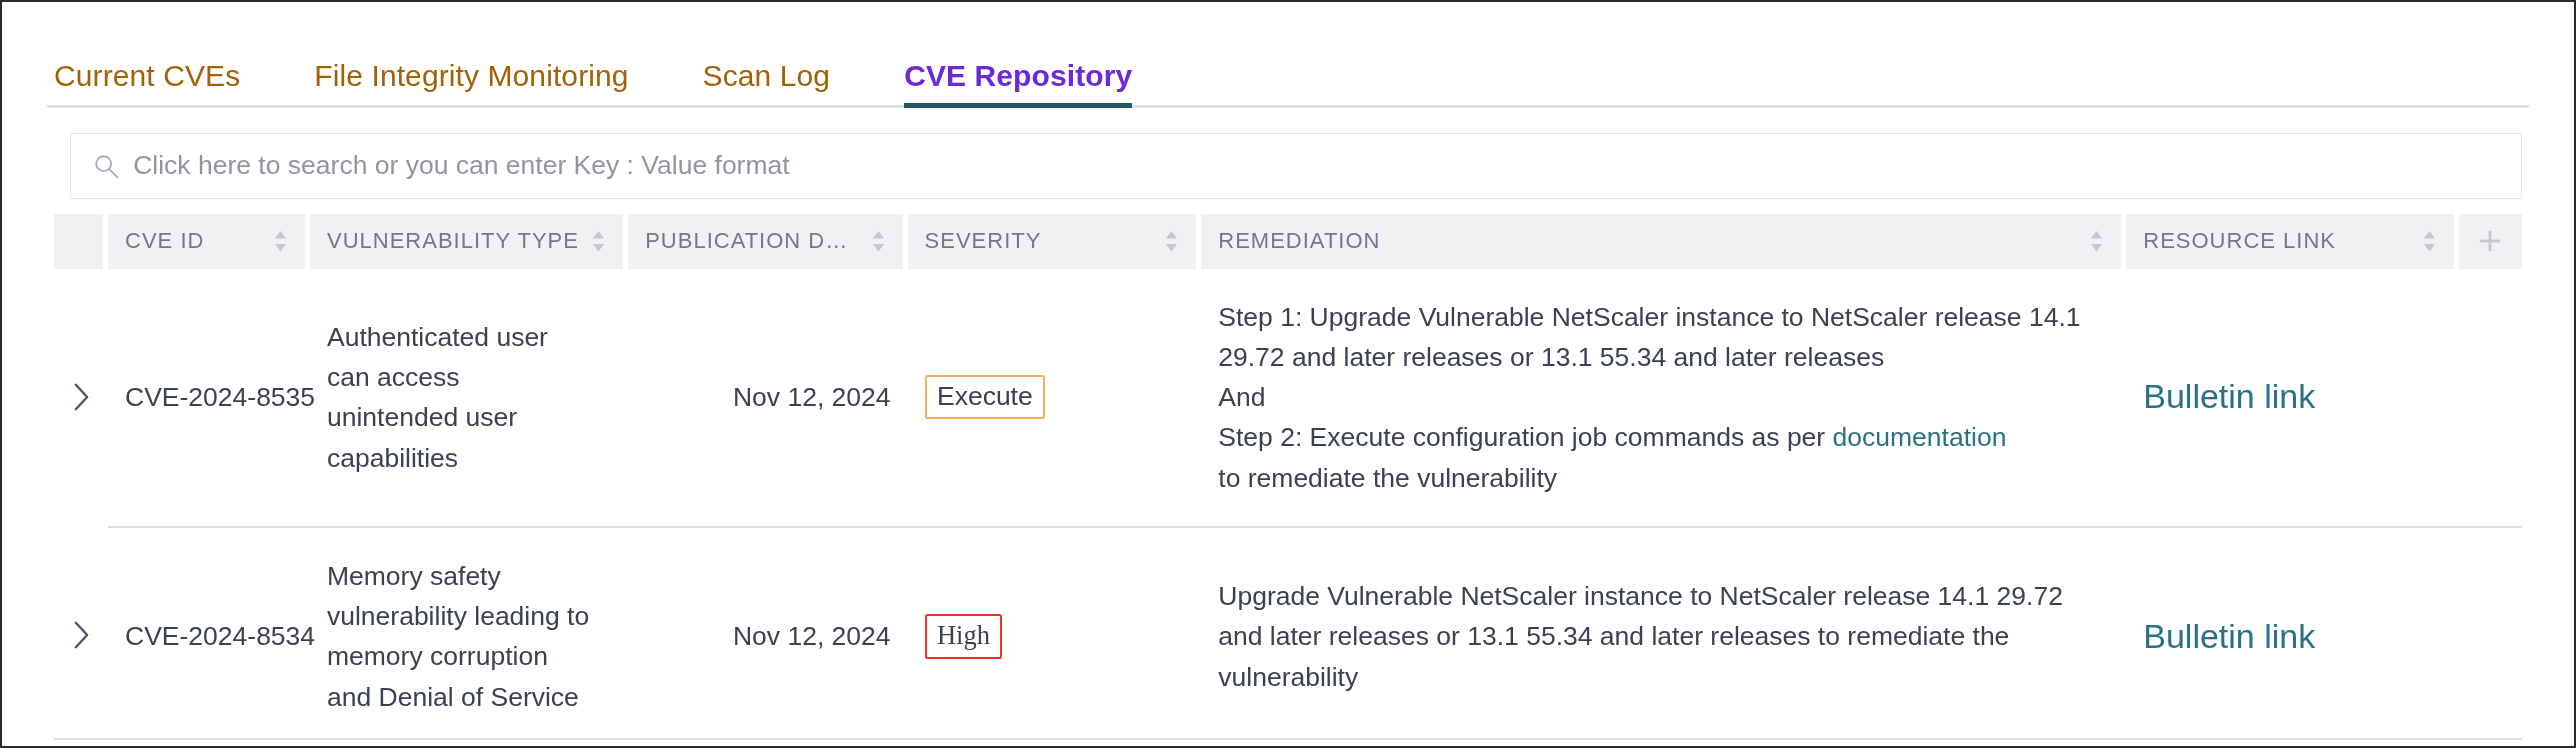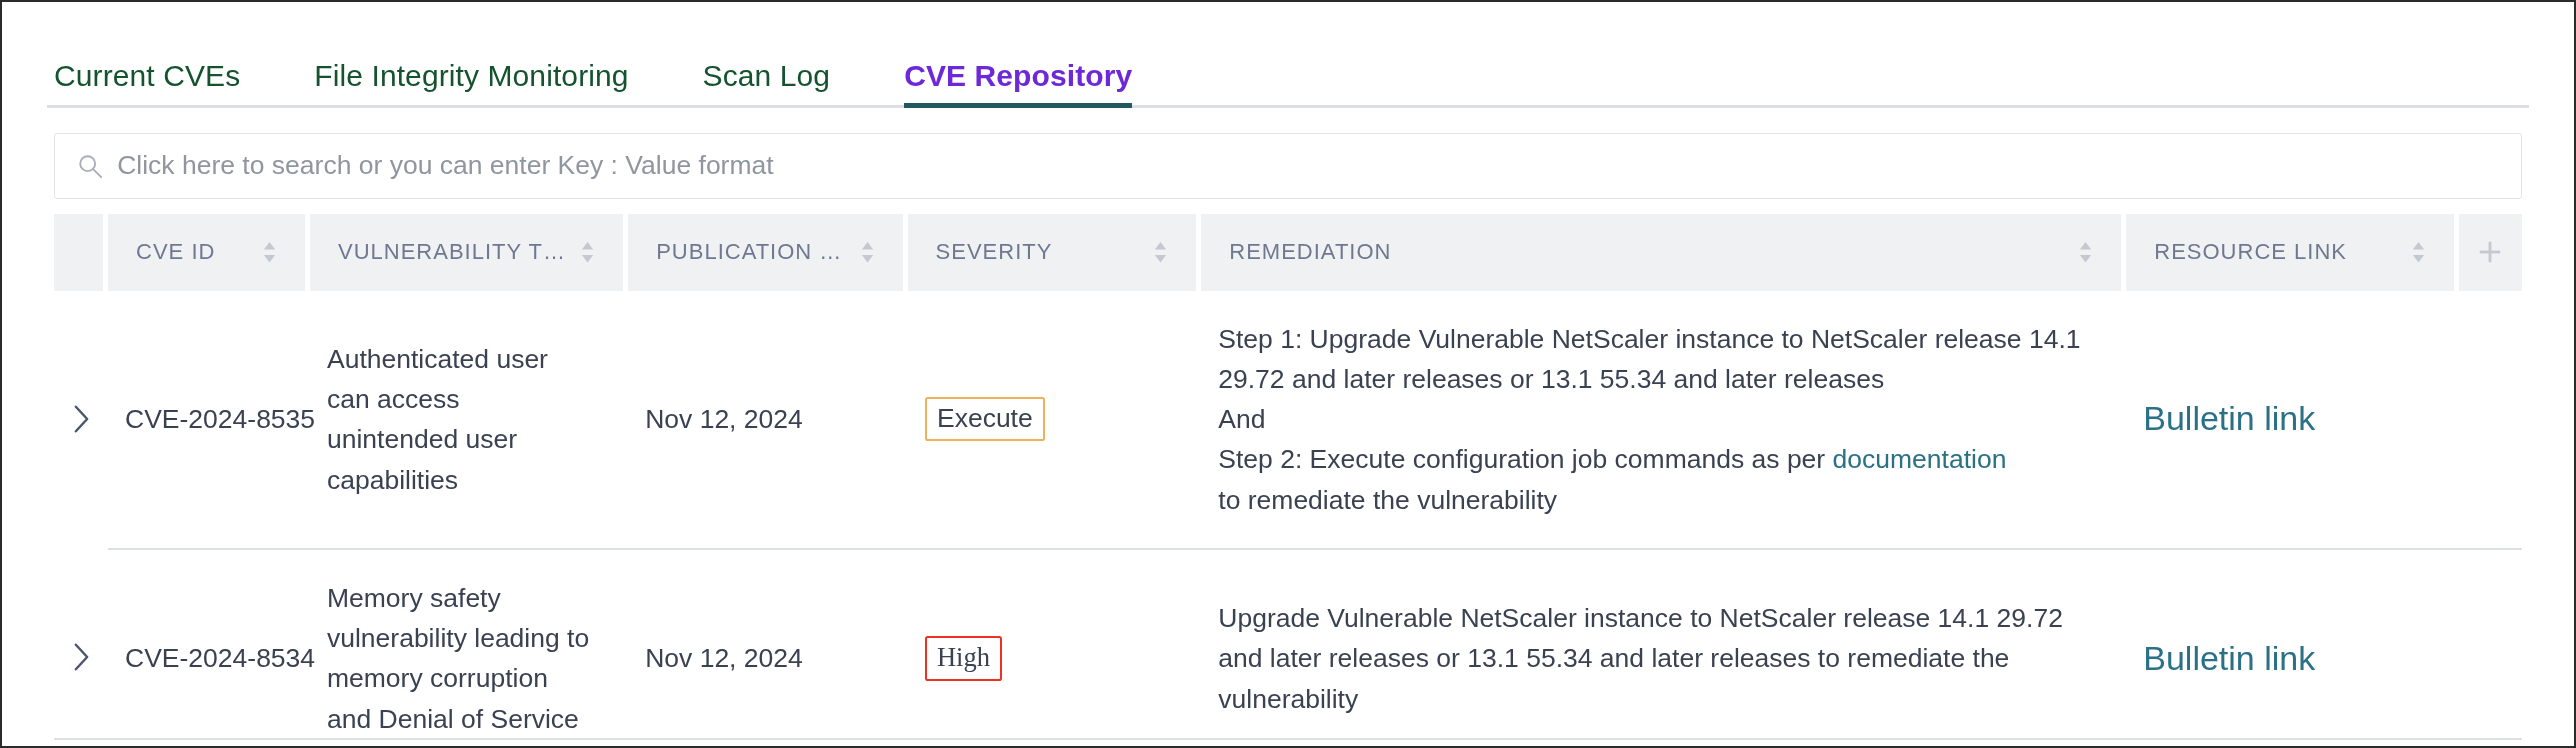--- a/index.html
+++ b/index.html
@@ -42,21 +42,21 @@
     left: 45px;
     right: 45px;
     bottom: 0;
     height: 2.8px;
     background: #dcdfe3;
   }
   .tab {
     position: relative;
     font-size: 30px;
     line-height: 1;
-    color: #14532d;
+    color: #a16207;
     padding: 0 0 17px 0;
     margin-right: 74px;
     white-space: nowrap;
     cursor: pointer;
     letter-spacing: 0.1px;
     z-index: 2;
   }
   .tab:last-child { margin-right: 0; }
   .tab.active {
     color: #6d28d9;
@@ -68,20 +68,21 @@
     left: 0;
     right: 0;
     bottom: 0;
     height: 4.7px;
     background: #235764;
   }
 
   
   .searchwrap {
     padding: 24.6px 52px 0 52px;
+    margin-left: 16px;
   }
   .searchbox {
     position: relative;
     height: 66px;
     border: 1.9px solid #e2e4e8;
     border-radius: 2.8px;
     background: #ffffff;
     display: flex;
     align-items: center;
     padding: 0 21px;
@@ -113,21 +114,21 @@
   }
   table.cve {
     width: 100%;
     border-collapse: separate;
     border-spacing: 0;
     table-layout: fixed;
   }
   
   thead th {
     background: #f0f1f2;
-    padding: 11px;
+    padding: 0;
     vertical-align: middle;
     height: 55px;
     border-right: 5.7px solid #ffffff;
     font-weight: normal;
     text-align: left;
     margin-left: 25px;
   }
   thead th:last-child { border-right: 0; }
   .th-inner {
     display: flex;
@@ -182,21 +183,21 @@
     height: 100%;
     display: flex;
     align-items: center;
     justify-content: center;
     cursor: pointer;
   }
   .chev-icon { width: 21px; height: 34px; }
 
   .c-cveid   { white-space: nowrap; }
   .c-vtype .cell { padding-right: 38px; }
-  .c-date    { white-space: nowrap; }
+  .c-date    { white-space: nowrap; text-align: right; }
 
   .badge {
     display: inline-block;
     padding: 4.7px 10.4px 6.6px 10.4px;
     font-size: 26.5px;
     line-height: 1.1;
     color: #3a4252;
     background: #ffffff;
     border: 2.8px solid #e8ab4f;
     border-radius: 2.8px;

